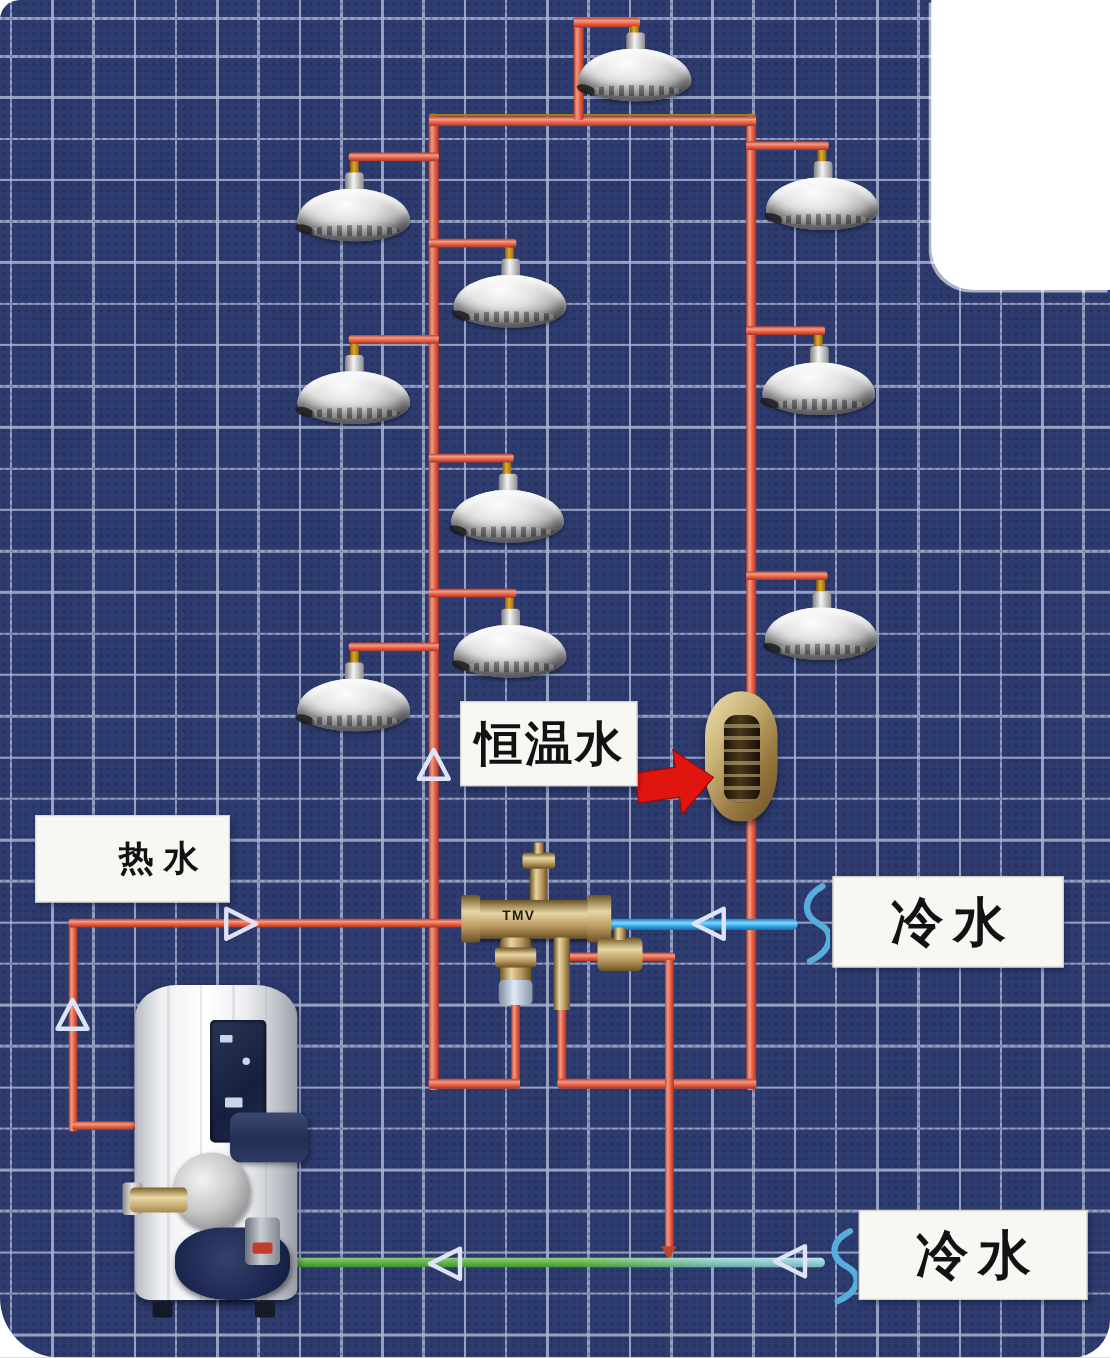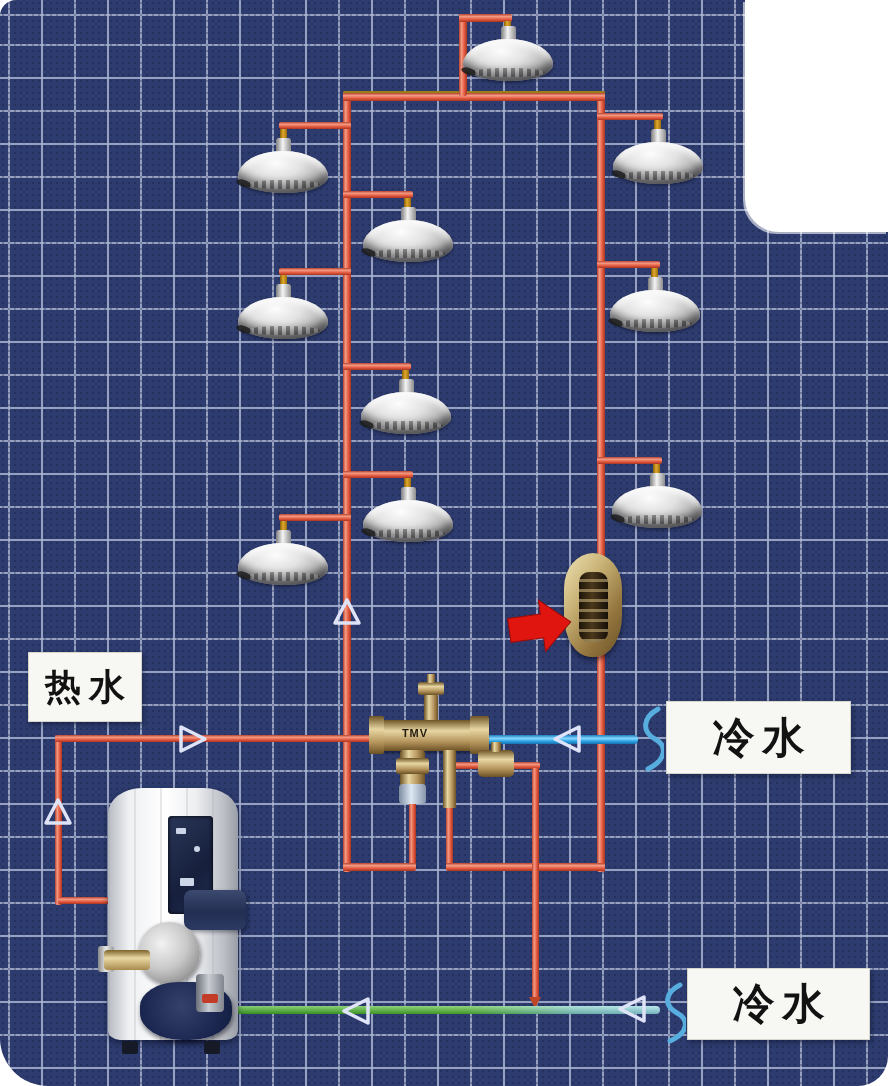--- a/index.html
+++ b/index.html
@@ -239,22 +239,25 @@
     <path d="M22,3 C6,12 6,26 19,33 C32,40 30,54 12,63" fill="none" stroke="#57aede" stroke-width="5" stroke-linecap="round"></path>
     </svg>
   <svg class="fa" style="left:658px;top:982px;" width="28" height="62">
     <path d="M22,3 C6,11 6,24 19,31 C32,38 30,51 12,59" fill="none" stroke="#57aede" stroke-width="5" stroke-linecap="round"></path>
     </svg>
 
   <svg class="fa" style="left:508px;top:596px;transform:rotate(-8deg);" width="66" height="60">
     <polygon points="1,18 34,18 34,4 63,30 34,56 34,42 1,42" fill="#e11510" stroke="#9c0b08" stroke-width="1"></polygon>
     </svg>
 
-  <div class="label-box" style="left:28px;top:652px;width:112px;height:68px;font-size:36px;">
+  <div class="label-box" style="left:28px;top:652px;width:112px;height:68px;font-size:28px;padding-left:42px;">
       <span>热水</span>
+    </div>
+  <div class="label-box" style="left:368px;top:561px;width:140px;height:66px;font-size:38px;letter-spacing:2px;text-indent:2px;">
+      <span>恒温水</span>
     </div>
   <div class="label-box" style="left:666px;top:701px;width:183px;height:71px;font-size:42px;">
       <span>冷水</span>
     </div>
   <div class="label-box" style="left:687px;top:968px;width:181px;height:70px;font-size:42px;">
       <span>冷水</span>
     </div>
 </div>
 
 </body></html>

